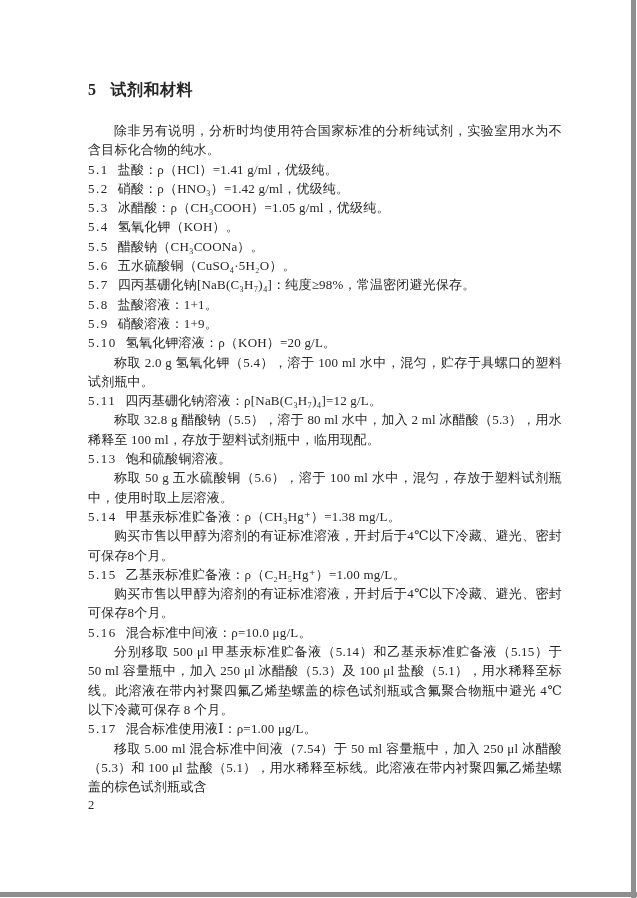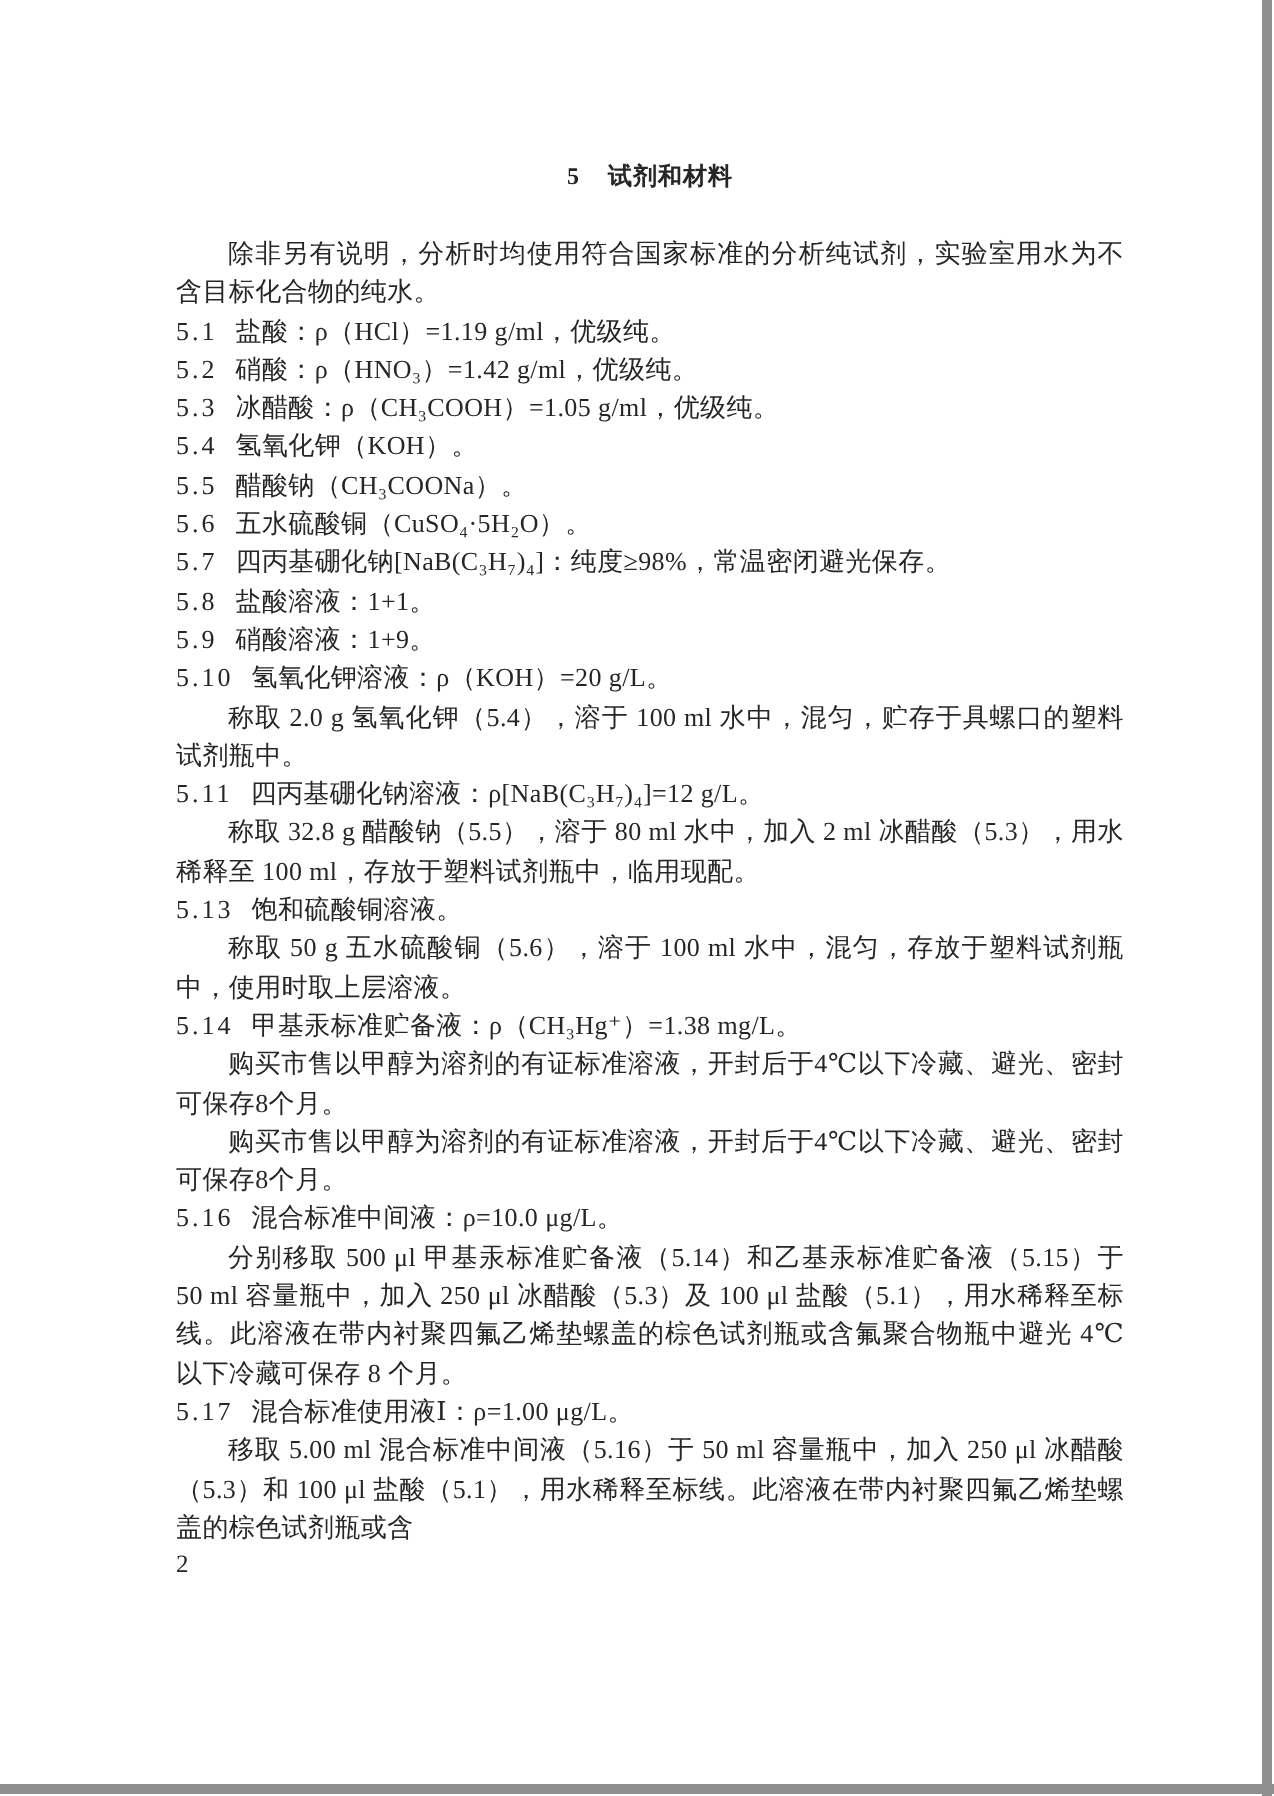--- a/index.html
+++ b/index.html
@@ -12,25 +12,24 @@
     font-family: "Liberation Serif", "DejaVu Serif", serif;
     color: var(--text, #262626);
   }
   .page {
     position: absolute;
     left: 88px;
     top: 80px;
     width: 474px;
   }
   .heading {
-    font-size: 12px;
+    font-size: 16px;
     font-weight: bold;
     margin: 0 0 20px 0;
     letter-spacing: 0.5px;
-    text-align: center;
   }
   .heading .hnum { margin-right: 14px; }
   .para, .line {
     font-size: 13px;
     line-height: 19.3px;
     margin: 0;
     text-align: justify;
     letter-spacing: 0.2px;
   }
   .para { text-indent: 2em; }
@@ -58,21 +57,21 @@
 </style>
 </head>
 <body>
 
 <div class="page">
 
   <h1 class="heading"><span class="hnum">5</span><span>试剂和材料</span></h1>
 
   <p class="para">除非另有说明，分析时均使用符合国家标准的分析纯试剂，实验室用水为不含目标化合物的纯水。</p>
 
-  <div class="line"><span class="num">5.1</span><span>盐酸：ρ（HCl）=1.19 g/ml，优级纯。</span></div>
+  <div class="line"><span class="num">5.1</span><span>盐酸：ρ（HCl）=1.41 g/ml，优级纯。</span></div>
   <div class="line"><span class="num">5.2</span><span>硝酸：ρ（HNO₃）=1.42 g/ml，优级纯。</span></div>
   <div class="line"><span class="num">5.3</span><span>冰醋酸：ρ（CH₃COOH）=1.05 g/ml，优级纯。</span></div>
   <div class="line"><span class="num">5.4</span><span>氢氧化钾（KOH）。</span></div>
   <div class="line"><span class="num">5.5</span><span>醋酸钠（CH₃COONa）。</span></div>
   <div class="line"><span class="num">5.6</span><span>五水硫酸铜（CuSO₄·5H₂O）。</span></div>
   <div class="line"><span class="num">5.7</span><span>四丙基硼化钠[NaB(C₃H₇)₄]：纯度≥98%，常温密闭避光保存。</span></div>
   <div class="line"><span class="num">5.8</span><span>盐酸溶液：1+1。</span></div>
   <div class="line"><span class="num">5.9</span><span>硝酸溶液：1+9。</span></div>
   <div class="line"><span class="num">5.10</span><span>氢氧化钾溶液：ρ（KOH）=20 g/L。</span></div>
   <p class="para">称取 2.0 g 氢氧化钾（5.4），溶于 100 ml 水中，混匀，贮存于具螺口的塑料试剂瓶中。</p>
@@ -80,25 +79,26 @@
   <div class="line"><span class="num">5.11</span><span>四丙基硼化钠溶液：ρ[NaB(C₃H₇)₄]=12 g/L。</span></div>
 
   <p class="para">称取 32.8 g 醋酸钠（5.5），溶于 80 ml 水中，加入 2 ml 冰醋酸（5.3），用水稀释至 100 ml，存放于塑料试剂瓶中，临用现配。</p>
 
   <div class="line"><span class="num">5.13</span><span>饱和硫酸铜溶液。</span></div>
   <p class="para">称取 50 g 五水硫酸铜（5.6），溶于 100 ml 水中，混匀，存放于塑料试剂瓶中，使用时取上层溶液。</p>
 
   <div class="line"><span class="num">5.14</span><span>甲基汞标准贮备液：ρ（CH₃Hg⁺）=1.38 mg/L。</span></div>
   <p class="para">购买市售以甲醇为溶剂的有证标准溶液，开封后于4℃以下冷藏、避光、密封可保存8个月。</p>
 
+  <div class="line"><span class="num">5.15</span><span>乙基汞标准贮备液：ρ（C₂H₅Hg⁺）=1.00 mg/L。</span></div>
   <p class="para">购买市售以甲醇为溶剂的有证标准溶液，开封后于4℃以下冷藏、避光、密封可保存8个月。</p>
 
   <div class="line"><span class="num">5.16</span><span>混合标准中间液：ρ=10.0 μg/L。</span></div>
   <p class="para">分别移取 500 μl 甲基汞标准贮备液（5.14）和乙基汞标准贮备液（5.15）于 50 ml 容量瓶中，加入 250 μl 冰醋酸（5.3）及 100 μl 盐酸（5.1），用水稀释至标线。此溶液在带内衬聚四氟乙烯垫螺盖的棕色试剂瓶或含氟聚合物瓶中避光 4℃ 以下冷藏可保存 8 个月。</p>
 
   <div class="line"><span class="num">5.17</span><span>混合标准使用液Ⅰ：ρ=1.00 μg/L。</span></div>
-  <p class="para">移取 5.00 ml 混合标准中间液（5.16）于 50 ml 容量瓶中，加入 250 μl 冰醋酸（5.3）和 100 μl 盐酸（5.1），用水稀释至标线。此溶液在带内衬聚四氟乙烯垫螺盖的棕色试剂瓶或含</p>
+  <p class="para">移取 5.00 ml 混合标准中间液（7.54）于 50 ml 容量瓶中，加入 250 μl 冰醋酸（5.3）和 100 μl 盐酸（5.1），用水稀释至标线。此溶液在带内衬聚四氟乙烯垫螺盖的棕色试剂瓶或含</p>
 
   <div class="pageno">2</div>
 </div>
 
 <div class="scan-edge-right"></div>
 <div class="scan-edge-bottom"></div>
 
 </body></html>

